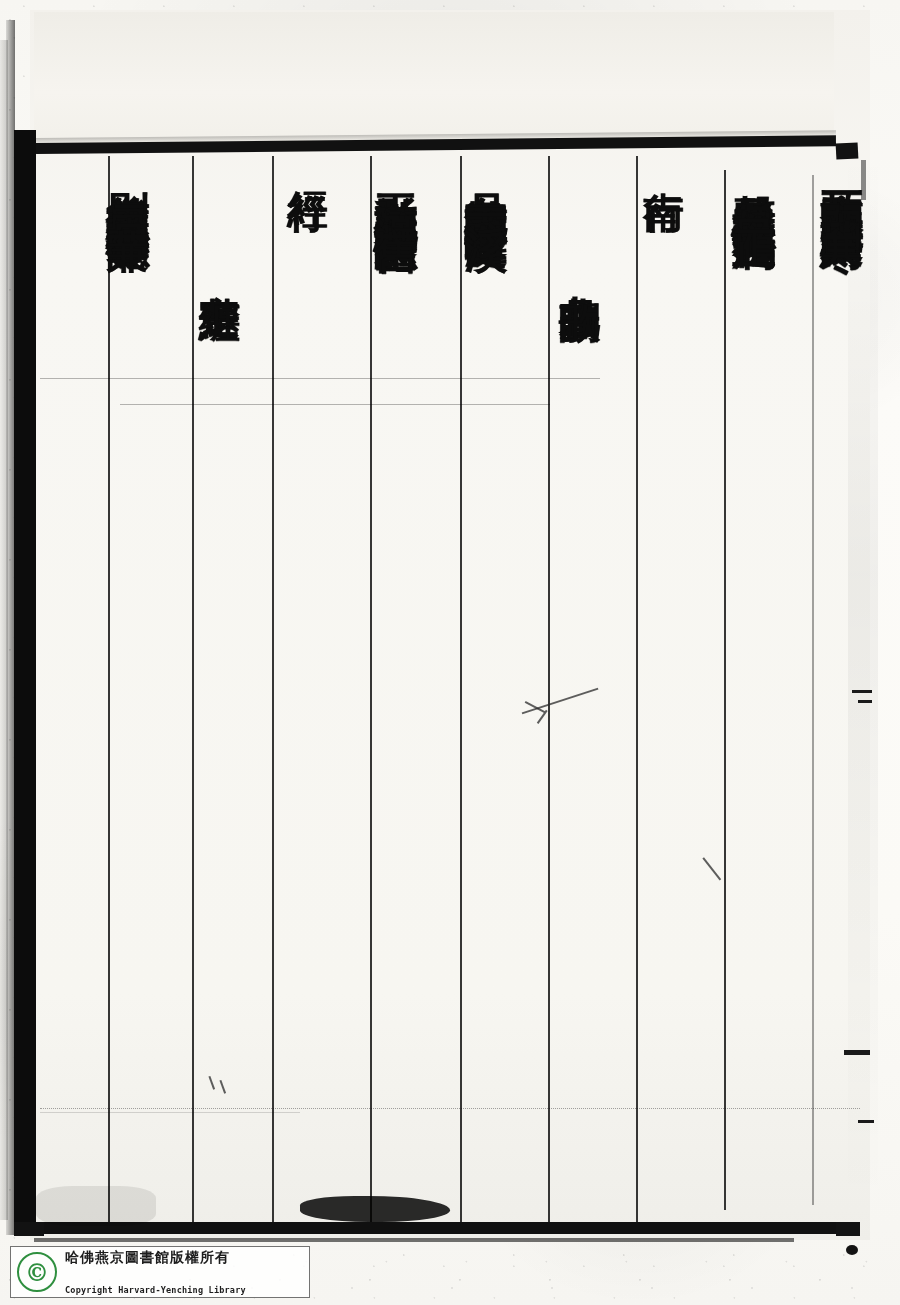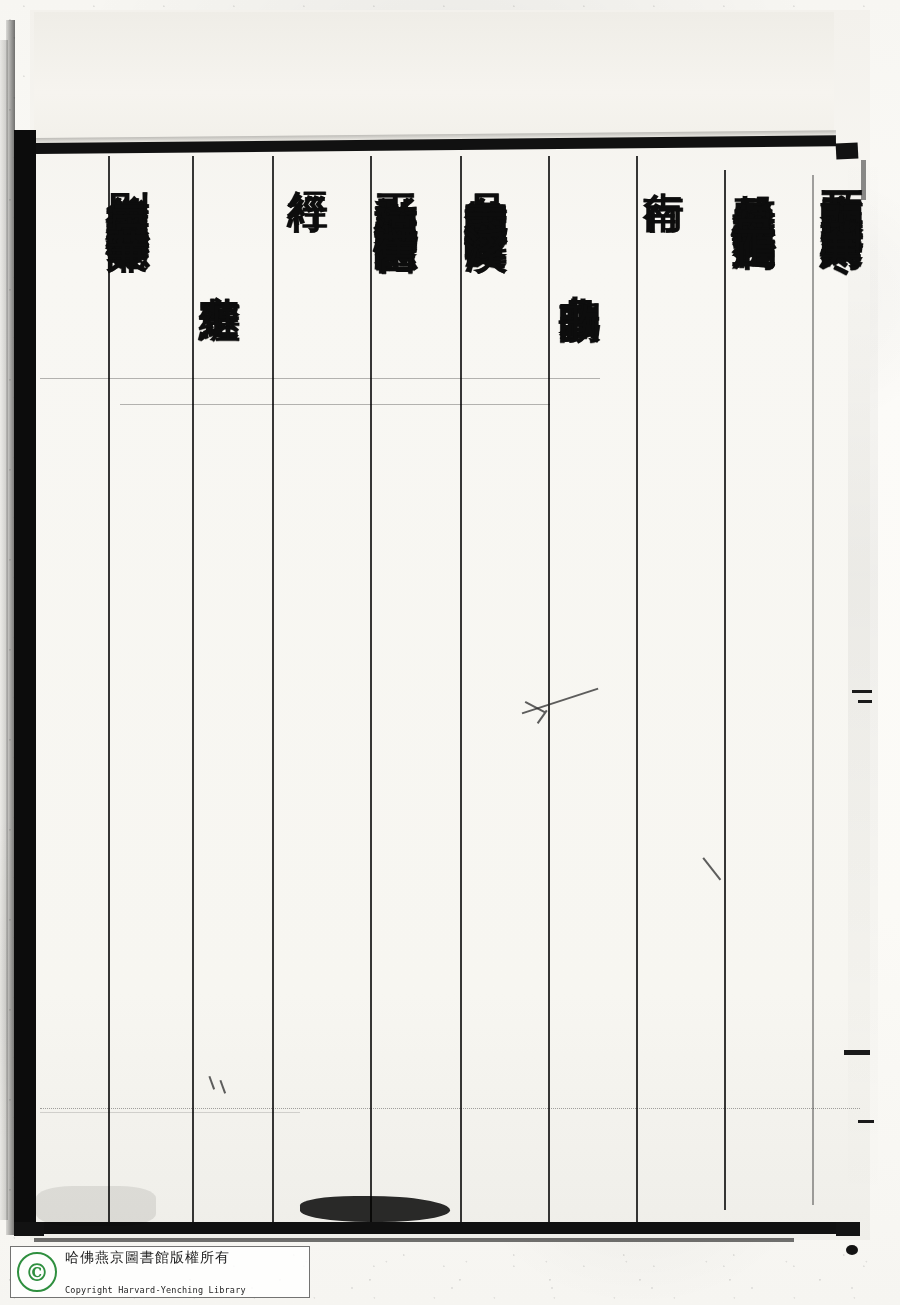--- a/index.html
+++ b/index.html
@@ -224,20 +224,21 @@
     display: flex;
     align-items: center;
     justify-content: center;
     flex: 0 0 auto;
   }
   .stamp-lines {
     display: flex;
     flex-direction: column;
     justify-content: center;
     gap: 18px;
+    font-weight: bold;
   }
   .stamp-cn {
     font-family: "DejaVu Serif", serif;
     font-size: 14px;
     color: #1d1d1d;
     letter-spacing: 1px;
     white-space: nowrap;
   }
   .stamp-en {
     font-family: "DejaVu Sans Mono", monospace;

